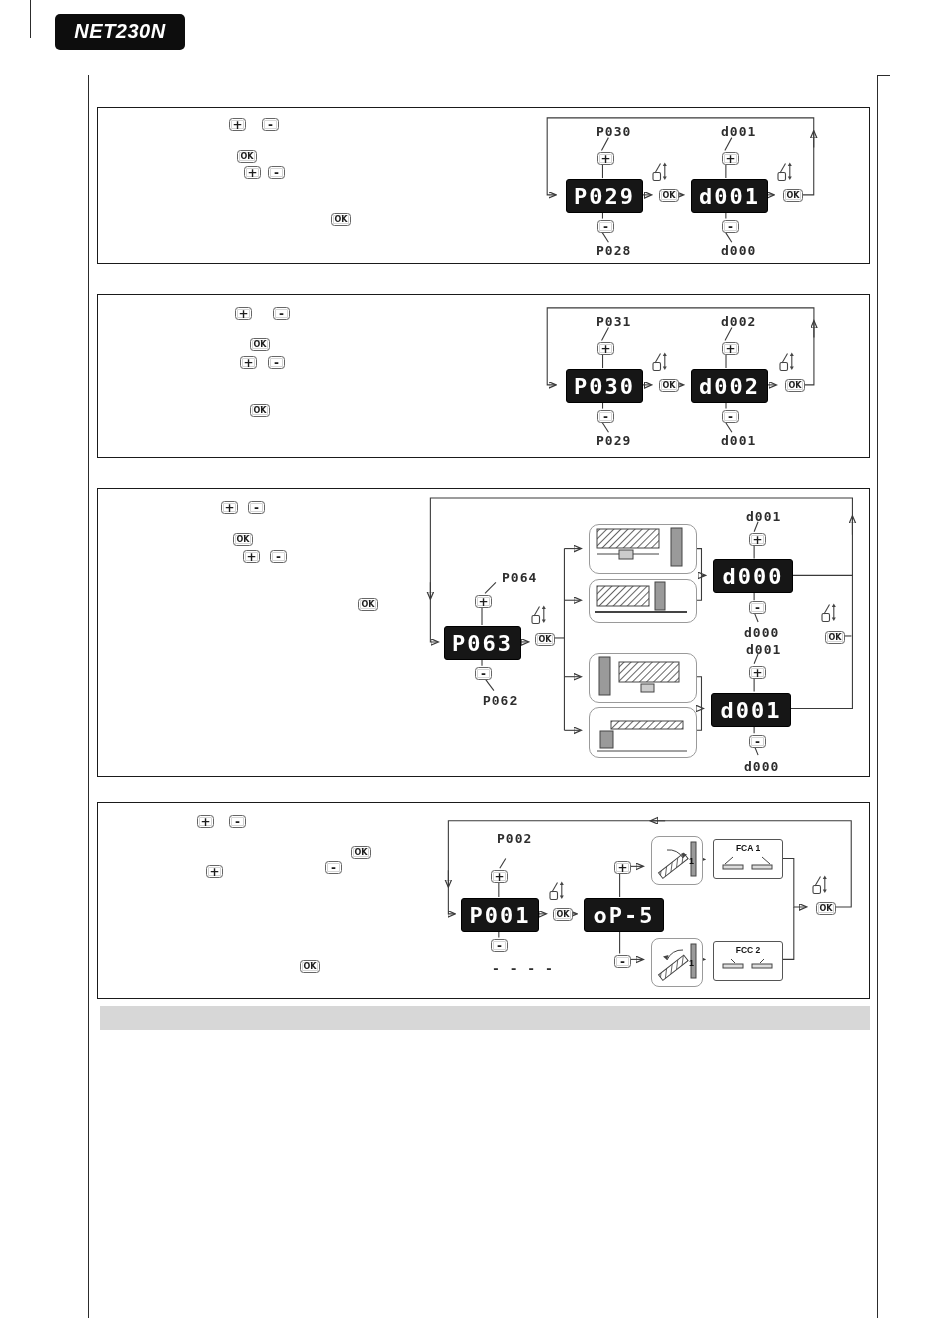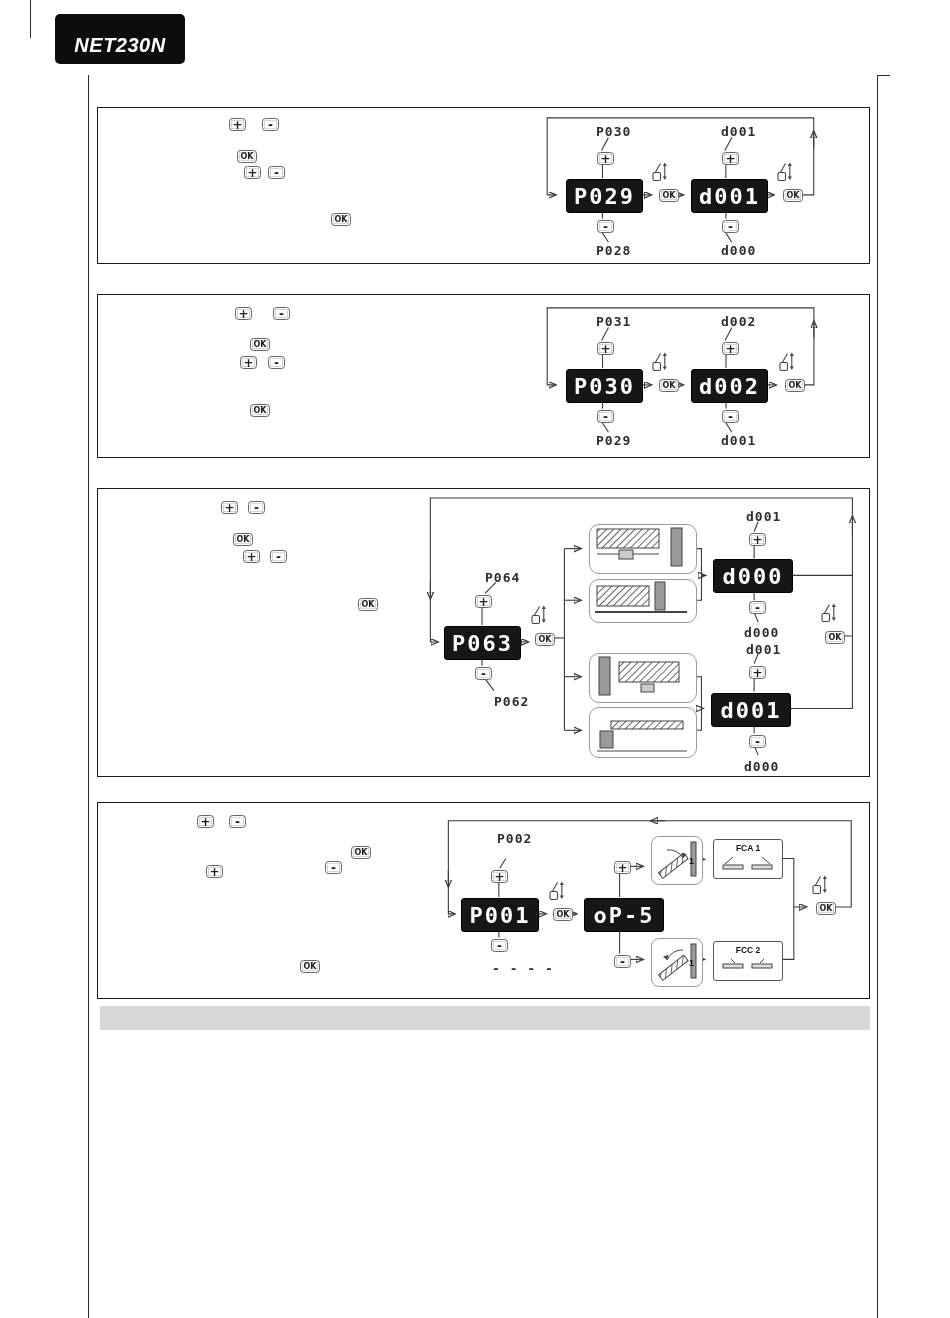--- a/index.html
+++ b/index.html
@@ -3,21 +3,21 @@
 <meta charset="utf-8">
 <style>
   * { margin:0; padding:0; box-sizing:border-box; }
   html,body { background:#ffffff; }
   .page { position:relative; width:950px; height:1318px; background:#fff;
           font-family:"Liberation Sans", sans-serif; overflow:hidden; }
 
   .vline { position:absolute; width:1px; background:#2c2c2c; }
   .hline { position:absolute; height:1px; background:#2c2c2c; }
 
-  .tab { position:absolute; left:55px; top:14px; width:130px; height:50px;
+  .tab { position:absolute; left:55px; top:14px; width:130px; height:36px;
          background:#0d0d0d; border-radius:5px; color:#fff;
          display:flex; align-items:flex-end; justify-content:center;
          padding-bottom:7px; font-style:italic; font-weight:bold;
          font-size:20px; letter-spacing:.5px; }
 
   .panel { position:absolute; left:97px; width:773px; border:1.3px solid #1a1a1a; background:#fff; }
   .wires { position:absolute; left:0; top:0; width:100%; height:100%; }
   .wires path { stroke:#3a3a3a; stroke-width:1.1; fill:none; }
 
   .key { position:absolute; display:flex; align-items:center; justify-content:center;
@@ -228,25 +228,25 @@
         <path d="M659 258 L663 268"></path>
     </svg>
 
     <span class="key" style="left:123px; top:12px;">+</span>
     <span class="key" style="left:150px; top:12px;">-</span>
     <span class="key ok" style="left:135px; top:44px;">OK</span>
     <span class="key" style="left:145px; top:61px;">+</span>
     <span class="key" style="left:172px; top:61px;">-</span>
     <span class="key ok" style="left:260px; top:109px;">OK</span>
 
-    <span class="seglabel" style="left:387px; top:81px;">P064</span>
+    <span class="seglabel" style="left:404px; top:81px;">P064</span>
     <span class="key" style="left:377px; top:106px;">+</span>
     <div class="display" style="left:346px; top:137px;">P063</div>
     <span class="key" style="left:377px; top:178px;">-</span>
-    <span class="seglabel" style="left:396px; top:205px;">P062</span>
+    <span class="seglabel" style="left:385px; top:205px;font-family:Liberation Mono, monospace;">P062</span>
 
     <span class="blink" style="left:433px; top:114px;">
       <svg width="16" height="22" viewBox="0 0 16 22">
           <rect x="1" y="12.5" width="7.5" height="8" rx="1.5" fill="#fff" stroke="#444" stroke-width="1.1"></rect>
           <path d="M3 13 L8.5 3.5" stroke="#444" stroke-width="1.1" fill="none"></path>
           <path d="M12.8 5.5 V17" stroke="#444" stroke-width="1.1" fill="none"></path>
           <path d="M10.8 6 L12.8 2.6 L14.8 6 Z" fill="#444"></path>
           <path d="M10.8 16.5 L12.8 19.9 L14.8 16.5 Z" fill="#444"></path>
         </svg>
     </span>

